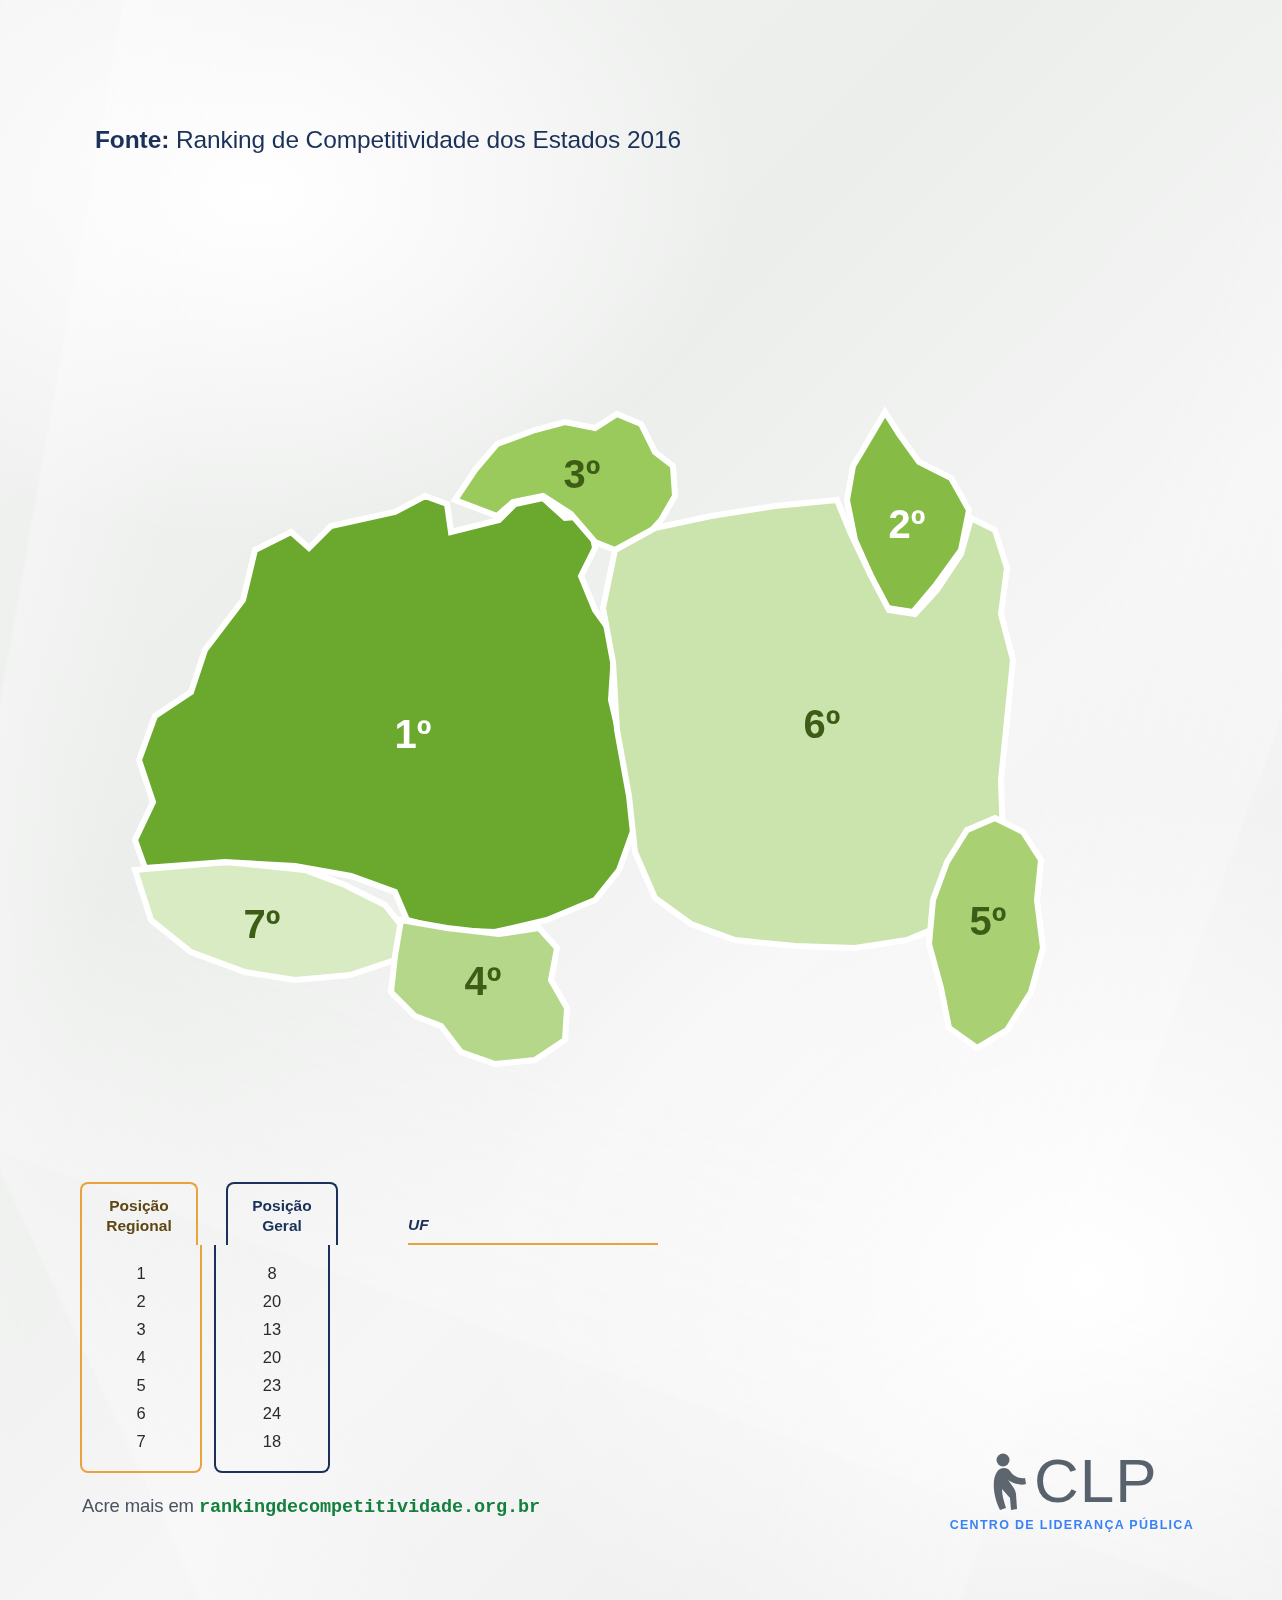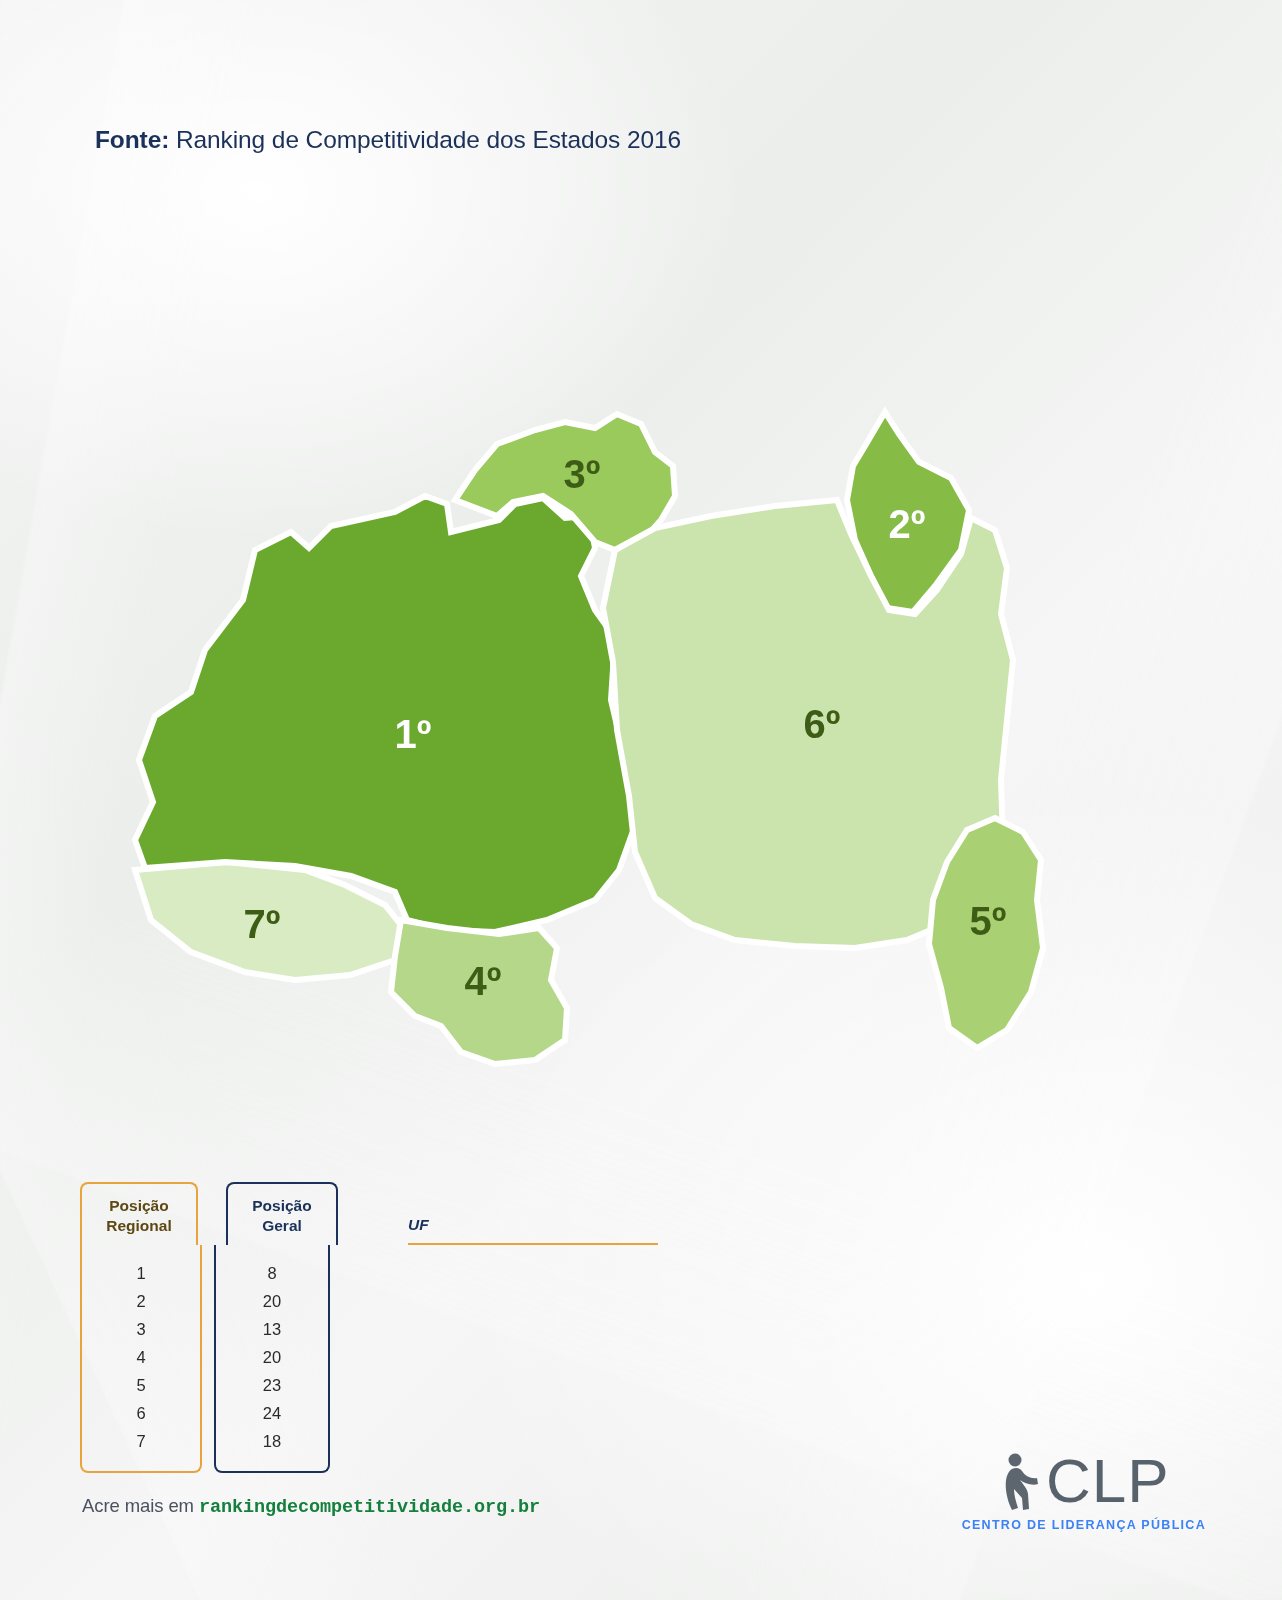--- a/index.html
+++ b/index.html
@@ -167,21 +167,21 @@
     top: 1495px;
     font-size: 18.5px;
     color: #4a5160;
     letter-spacing: -0.1px;
   }
   .saiba b { color: #15803d; font-weight: 700; font-family: Liberation Mono, monospace; }
 
   
   .logo {
     position: absolute;
-    right: 76px;
+    right: 88px;
     top: 1450px;
     text-align: right;
     color: #4b5560;
   }
   .logo-row {
     display: flex;
     align-items: center;
     justify-content: center;
     gap: 2px;
   }

